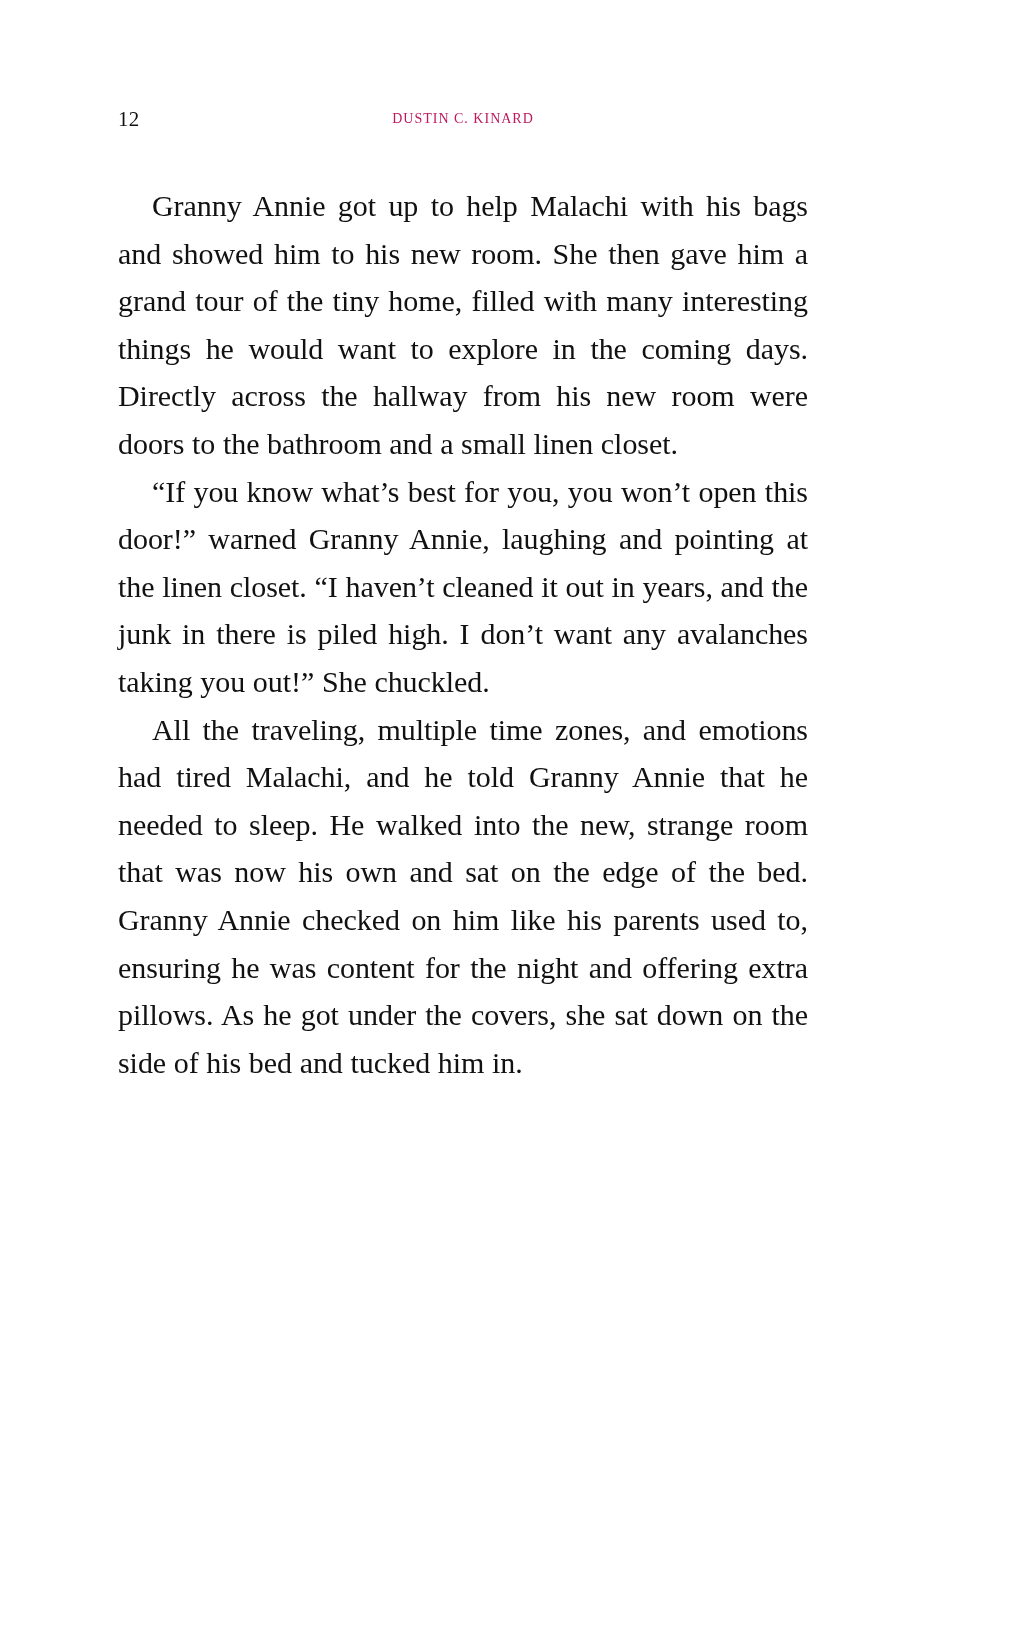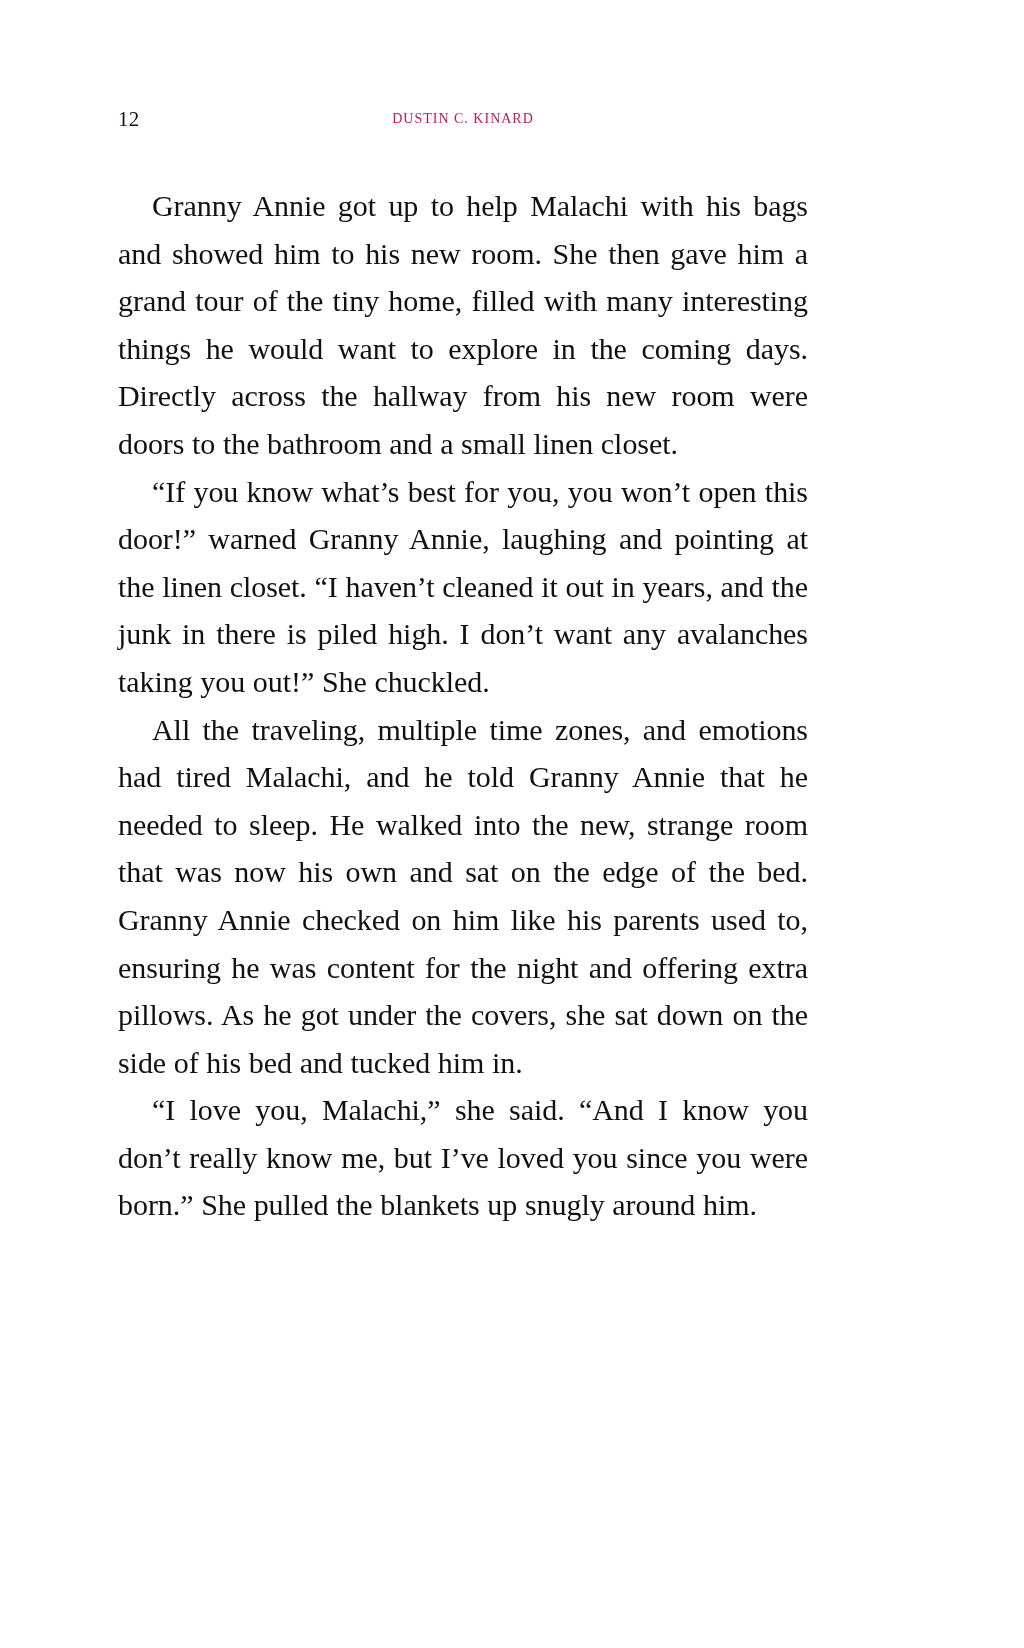--- a/index.html
+++ b/index.html
@@ -87,16 +87,15 @@
 
   <div class="running-head">
     <div class="folio">12</div>
     <div class="book-author">DUSTIN C. KINARD</div>
   </div>
 
   <div class="textblock">
     <p class="para">Granny Annie got up to help Malachi with his bags and showed him to his new room. She then gave him a grand tour of the tiny home, filled with many interesting things he would want to explore in the coming days. Directly across the hallway from his new room were doors to the bathroom and a small linen closet.</p>
     <p class="para">“If you know what’s best for you, you won’t open this door!” warned Granny Annie, laughing and pointing at the linen closet. “I haven’t cleaned it out in years, and the junk in there is piled high. I don’t want any avalanches taking you out!” She chuckled.</p>
     <p class="para">All the traveling, multiple time zones, and emotions had tired Malachi, and he told Granny Annie that he needed to sleep. He walked into the new, strange room that was now his own and sat on the edge of the bed. Granny Annie checked on him like his parents used to, ensuring he was content for the night and offering extra pillows. As he got under the covers, she sat down on the side of his bed and tucked him in.</p>
-    <p class="para">“I love you, Malachi,” she said. “And I know you don’t really know me, but I’ve loved you since you were born.” She pulled the blankets up snugly around him.</p>
   </div>
 
 </div>
 
 </body></html>

